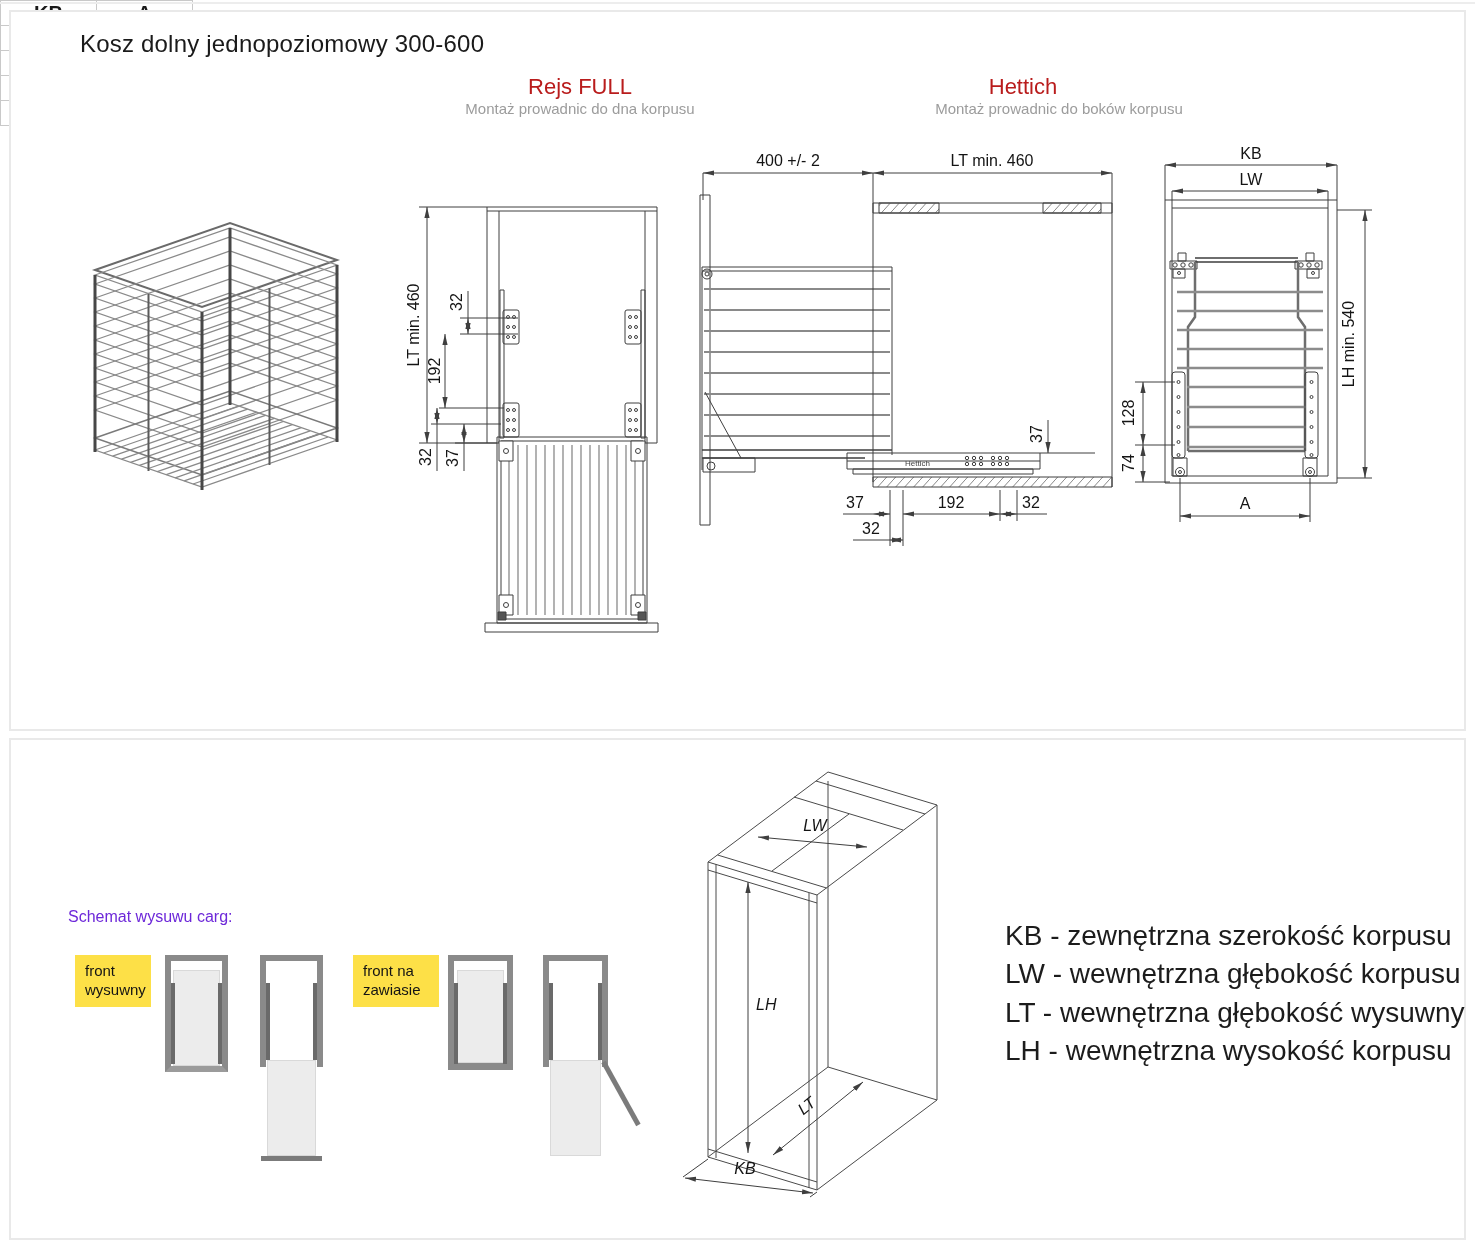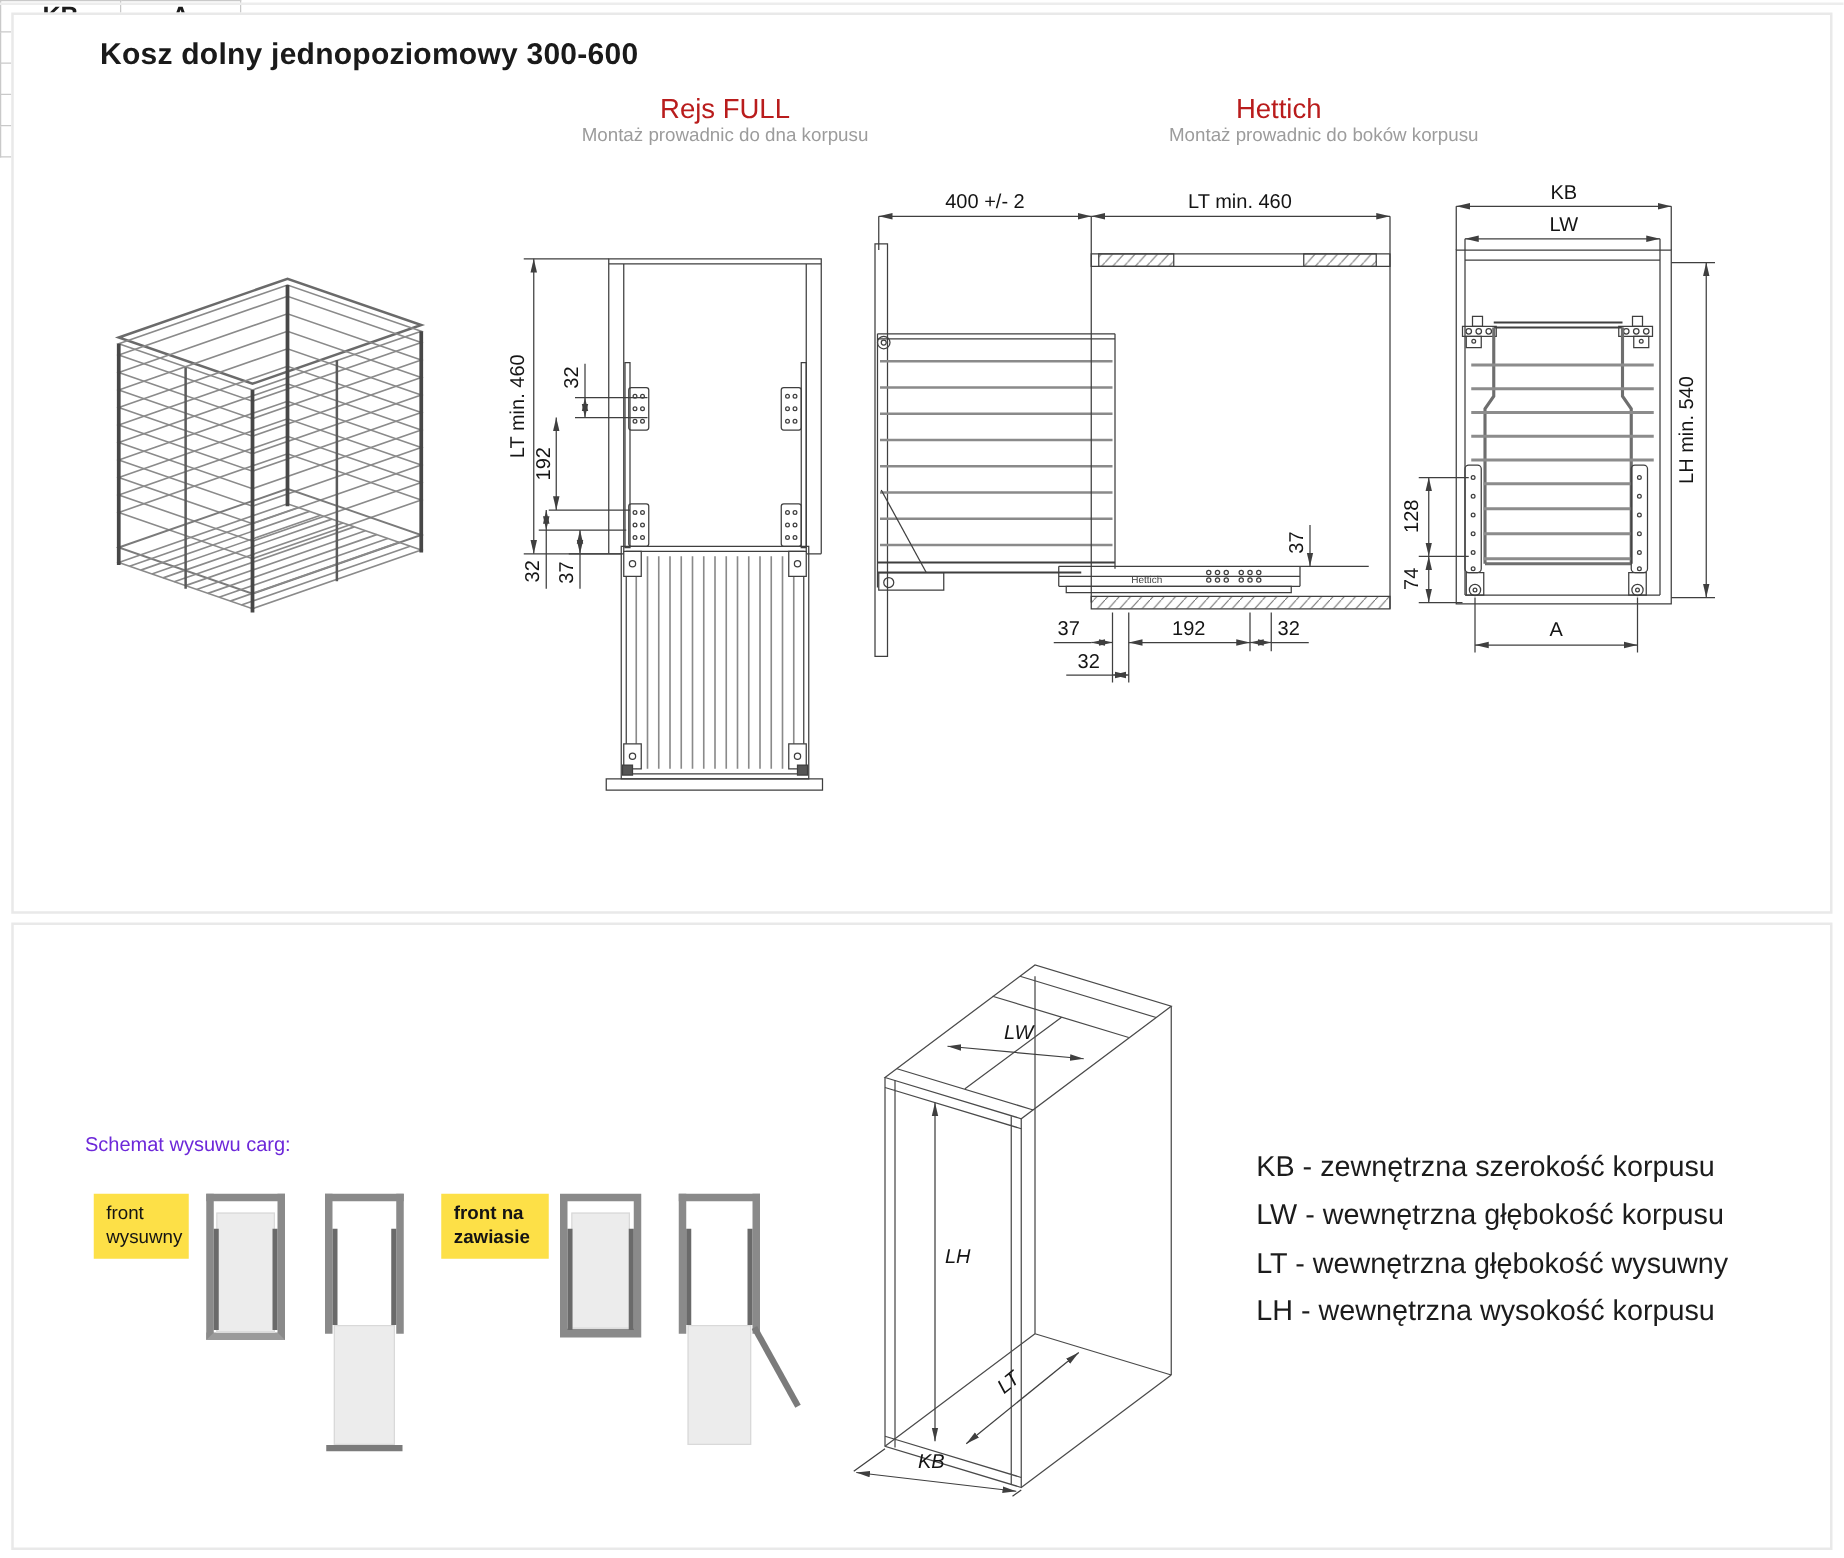--- a/index.html
+++ b/index.html
@@ -2,59 +2,59 @@
 <html><head>
 <meta charset="utf-8">
 <style>
   html,body{margin:0;padding:0;background:#fff;}
   body{width:1475px;height:1246px;position:relative;font-family:"Liberation Sans","DejaVu Sans",sans-serif;color:#1a1a1a;overflow:hidden;}
   .panel{position:absolute;border:2px solid #e9e9e9;background:#fff;}
   #panel-top{left:9px;top:10px;width:1453px;height:717px;}
   #panel-bottom{left:9px;top:738px;width:1453px;height:498px;}
   #top-sliver{position:absolute;left:0;top:2px;width:100%;height:0;border-top:2px solid #ededed;}
   .abs{position:absolute;}
-  #page-title{left:80px;top:30px;font-size:24px;font-weight:bold;letter-spacing:.2px;}
+  #page-title{left:80px;top:30px;font-size:24px;font-weight:normal;letter-spacing:.2px;}
   .col-head{width:320px;text-align:center;font-size:22px;color:#b91c1c;}
   .col-sub{width:360px;text-align:center;font-size:15px;color:#9c9c9c;}
   #rejs-head{left:420px;top:74px;}
   #rejs-sub{left:400px;top:100px;}
   #hettich-head{left:863px;top:74px;}
   #hettich-sub{left:879px;top:100px;}
   svg{position:absolute;overflow:visible;}
   svg line,svg path,svg rect,svg polygon,svg circle{vector-effect:non-scaling-stroke;}
   .tline{stroke:#3f3f3f;stroke-width:1;fill:none;}
   .dim{stroke:#3f3f3f;stroke-width:1;fill:none;}
   .dimtxt{font-size:16px;fill:#141414;}
   .wire{stroke:#8a8a8a;stroke-width:1.3;fill:none;}
   
   #size-table{left:1261px;top:587px;border-collapse:collapse;}
   #size-table td,#size-table th{border:1px solid #c9c9c9;width:95px;height:24px;text-align:center;font-size:20px;font-weight:normal;padding:0;}
   #size-table th{font-weight:bold;}
   
   #scheme-heading{left:68px;top:908px;font-size:16px;color:#6d28d9;}
   .tag{background:#fde047;color:#141414;font-size:15px;line-height:1.25;padding:7px 10px;white-space:pre-line;}
   #tag-sliding{left:75px;top:955px;width:56px;}
-  #tag-hinged{left:353px;top:955px;width:66px;font-weight:bold;}
+  #tag-hinged{left:353px;top:955px;width:66px;}
   .mini{position:absolute;box-sizing:border-box;border:6px solid #8a8a8a;border-bottom:none;background:#fff;}
   .mini .rail{position:absolute;width:4px;background:#6a6a6a;z-index:2;}
   .mini .rail.l{left:0;} .mini .rail.r{right:0;}
   .mini .basket{position:absolute;background:#ececec;border:1px solid #d9d9d9;z-index:1;}
   #diag1{left:165px;top:955px;width:63px;height:117px;border-bottom:6px solid #9b9b9b;}
   #diag1 .basket{left:2px;right:2px;top:9px;bottom:0;}
   #diag2{left:260px;top:955px;width:63px;height:112px;}
   #diag2 .basket{left:1px;right:1px;top:99px;height:94px;}
   #diag2 .frontbar{position:absolute;left:-5px;right:-5px;top:195px;height:5px;background:#7b7b7b;}
   #diag3{left:448px;top:955px;width:65px;height:115px;border-bottom:7px solid #8a8a8a;}
   #diag3 .basket{left:3px;right:3px;top:9px;bottom:0;}
   #diag4{left:543px;top:955px;width:65px;height:112px;}
   #diag4 .basket{left:1px;right:1px;top:99px;height:94px;}
   #diag4 .door{position:absolute;width:5px;height:72px;background:#7b7b7b;right:-4px;top:101px;transform-origin:top center;transform:rotate(-29deg);}
   .rail-open{top:22px;height:77px;}
   .rail-closed{top:22px;height:81px;}
-  .legend-line{left:1005px;font-size:23px;color:#1c1c1c;}
+  .legend-line{left:1005px;font-size:28px;color:#1c1c1c;}
 </style>
 </head>
 <body>
 
 <div id="top-sliver"></div>
 <div id="panel-top" class="panel"></div>
 <div id="panel-bottom" class="panel"></div>
 
 <div id="page-title" class="abs">Kosz dolny jednopoziomowy 300-600</div>
 <div id="rejs-head" class="abs col-head">Rejs FULL</div>

